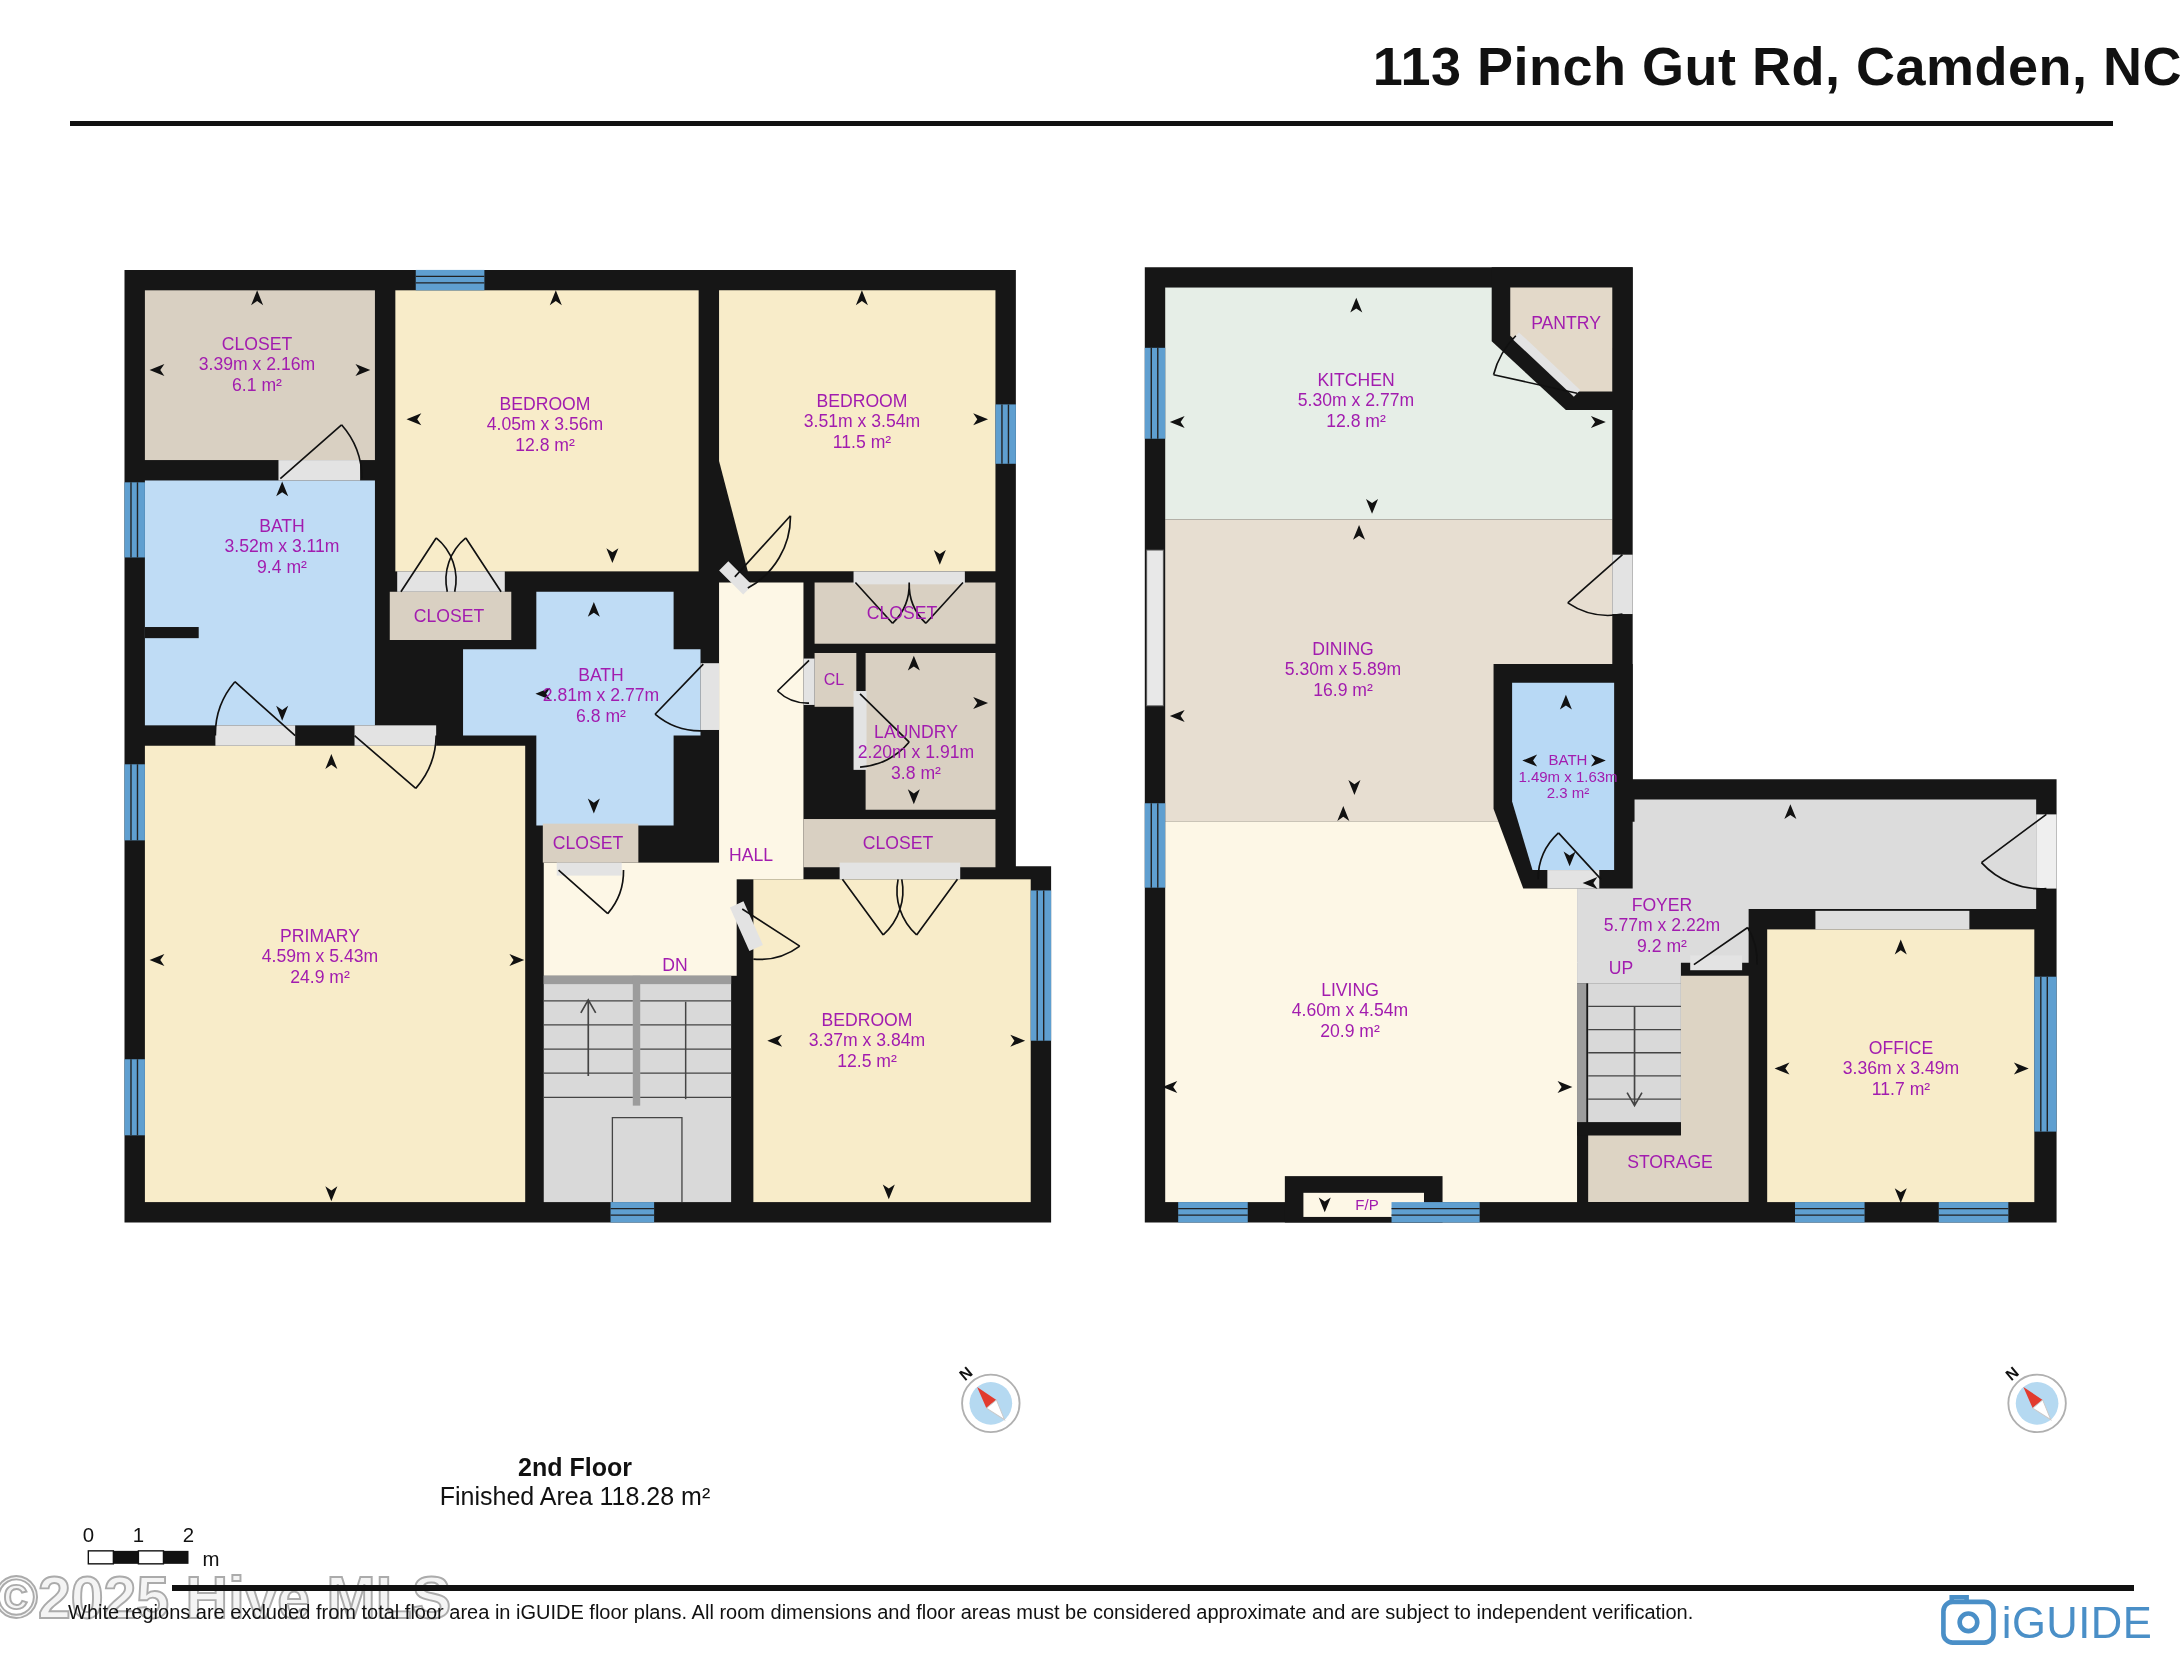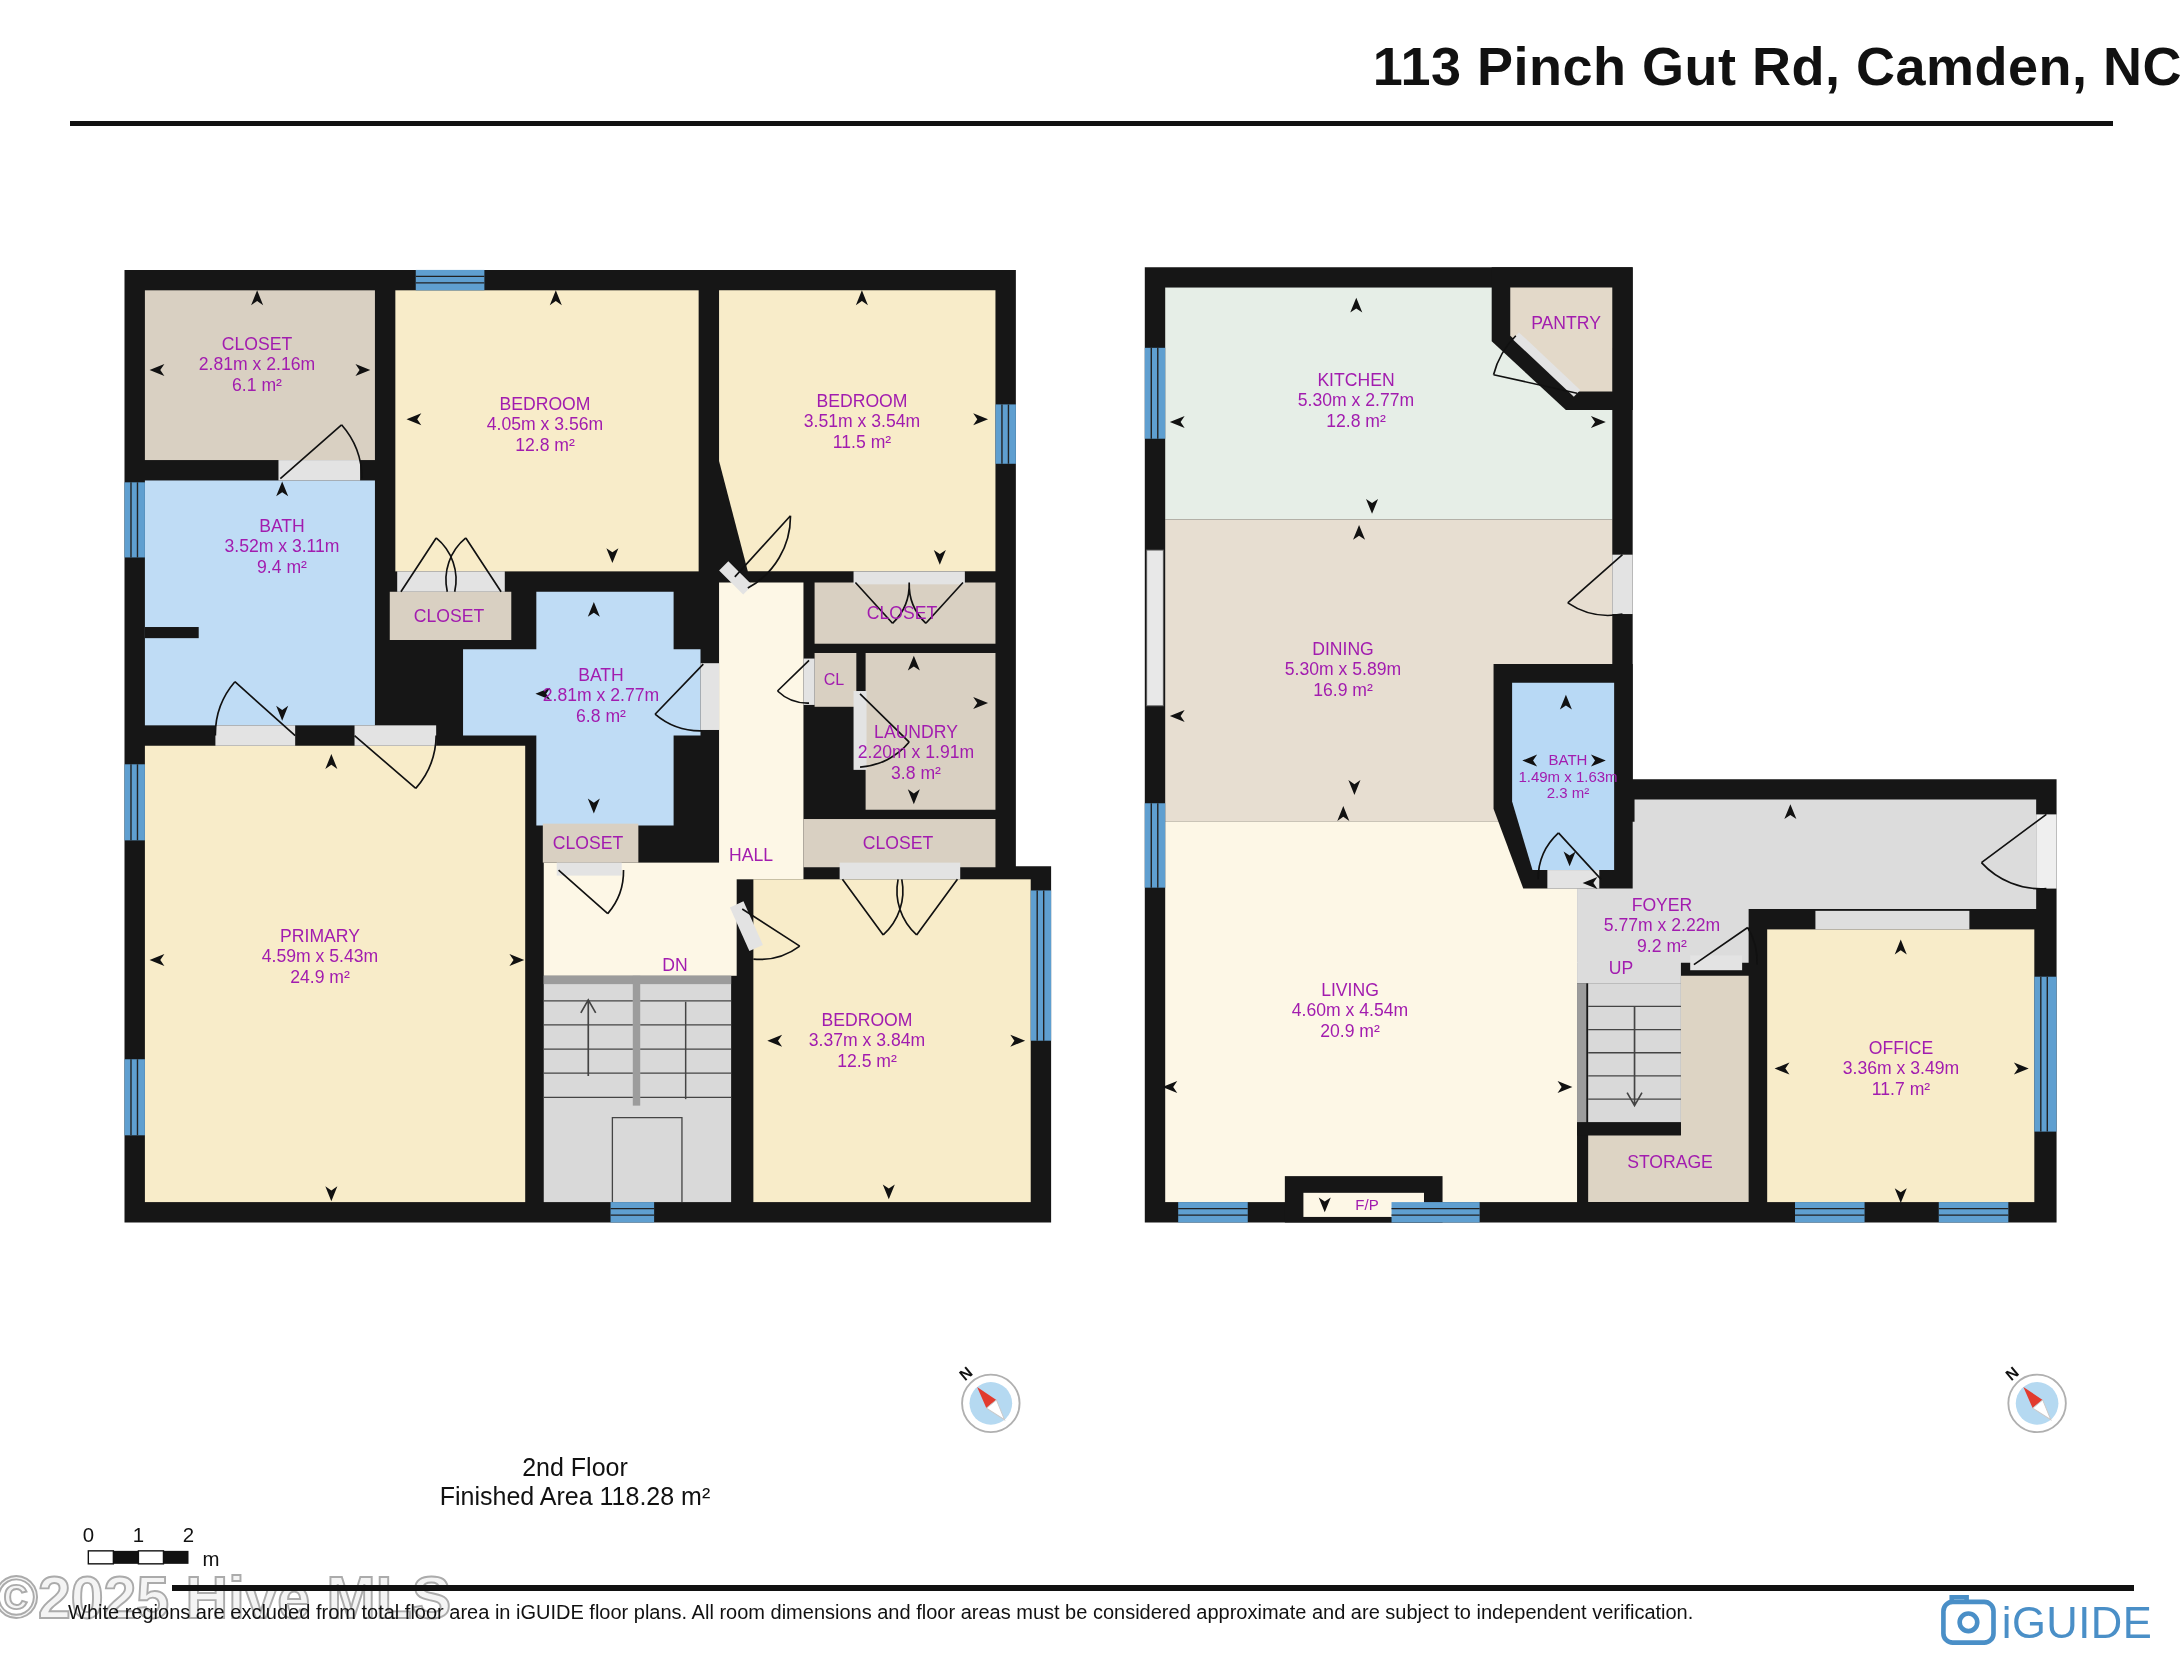--- a/index.html
+++ b/index.html
@@ -8,21 +8,21 @@
   .title{position:absolute;left:0;top:35px;width:100%;text-align:right;
          font-size:54px;font-weight:bold;letter-spacing:0.5px}
   .hline{position:absolute;left:70px;top:121px;width:2043px;height:4.6px;background:#111}
   .subtitle{position:absolute;left:0;top:133px;width:100%;text-align:center;font-size:25px}
   svg.plans{position:absolute;left:0;top:0}
   .rl{position:absolute;transform:translate(-50%,-50%);text-align:center;
       font-size:17.6px;line-height:20.4px;white-space:nowrap;color:#a21caf}
   .rl.sm{font-size:15px;line-height:16.7px}
   .floorlabel{position:absolute;transform:translate(-50%,0);text-align:center;
       font-size:25px;line-height:29px}
-  .floorlabel .fl-name{font-weight:normal}
+  .floorlabel .fl-name{font-weight:bold}
   .watermark{position:absolute;left:-5.6px;top:1564px;font-size:59px;font-weight:700;
       color:rgba(230,230,230,.45);-webkit-text-stroke:1.9px #ababab;z-index:1;white-space:nowrap}
   .botline{position:absolute;left:172px;top:1585px;width:1962px;height:5.6px;background:#111;z-index:2}
   .disclaimer{position:absolute;left:68px;top:1601px;width:1762px;font-size:20px;z-index:2}
   .prepared{position:absolute;left:0;top:1547px;width:2087px;text-align:right;
       font-size:23px;font-weight:bold;z-index:2}
 </style>
 </head>
 <body>
 
@@ -245,21 +245,21 @@
     <g>
       <path d="M2104,1727 v-5 h16 v5" fill="none" stroke="#4a8fc7" stroke-width="5"></path>
       <rect x="2095" y="1727" width="54" height="44" rx="10" fill="none" stroke="#4a8fc7" stroke-width="5"></rect>
       <circle cx="2122" cy="1749" r="9.5" fill="none" stroke="#4a8fc7" stroke-width="5"></circle>
       <text x="2158" y="1766" font-size="47" fill="#4a8fc7" font-weight="500" letter-spacing="0.5">iGUIDE</text>
     </g>
   </svg>
 
   <div class="rl" style="left:257px;top:365px">
     <div>CLOSET</div>
-      <div>2.81m x 2.16m</div>
+      <div>3.39m x 2.16m</div>
       <div>6.1 m²</div>
   </div>
   <div class="rl" style="left:545px;top:425px">
     <div>BEDROOM</div>
       <div>4.05m x 3.56m</div>
       <div>12.8 m²</div>
   </div>
   <div class="rl" style="left:862px;top:422px">
     <div>BEDROOM</div>
       <div>3.51m x 3.54m</div>

